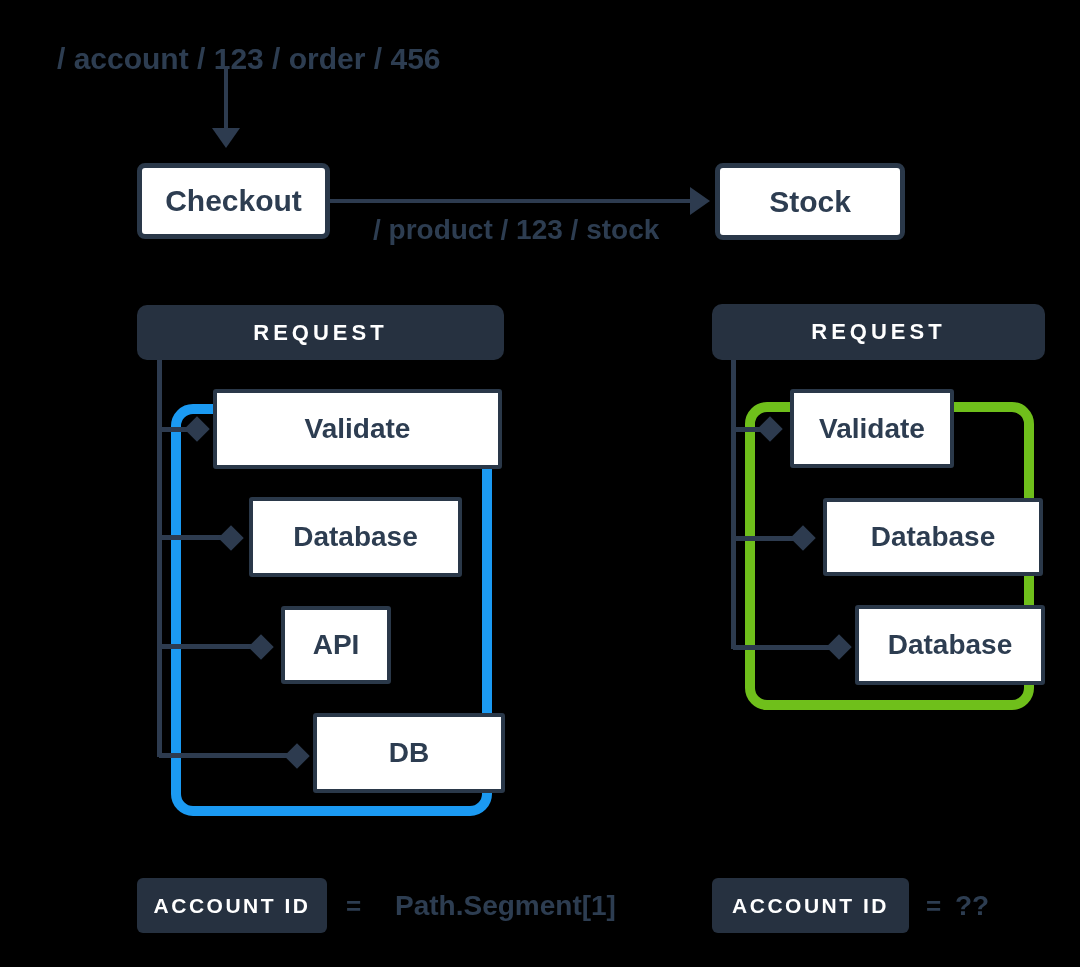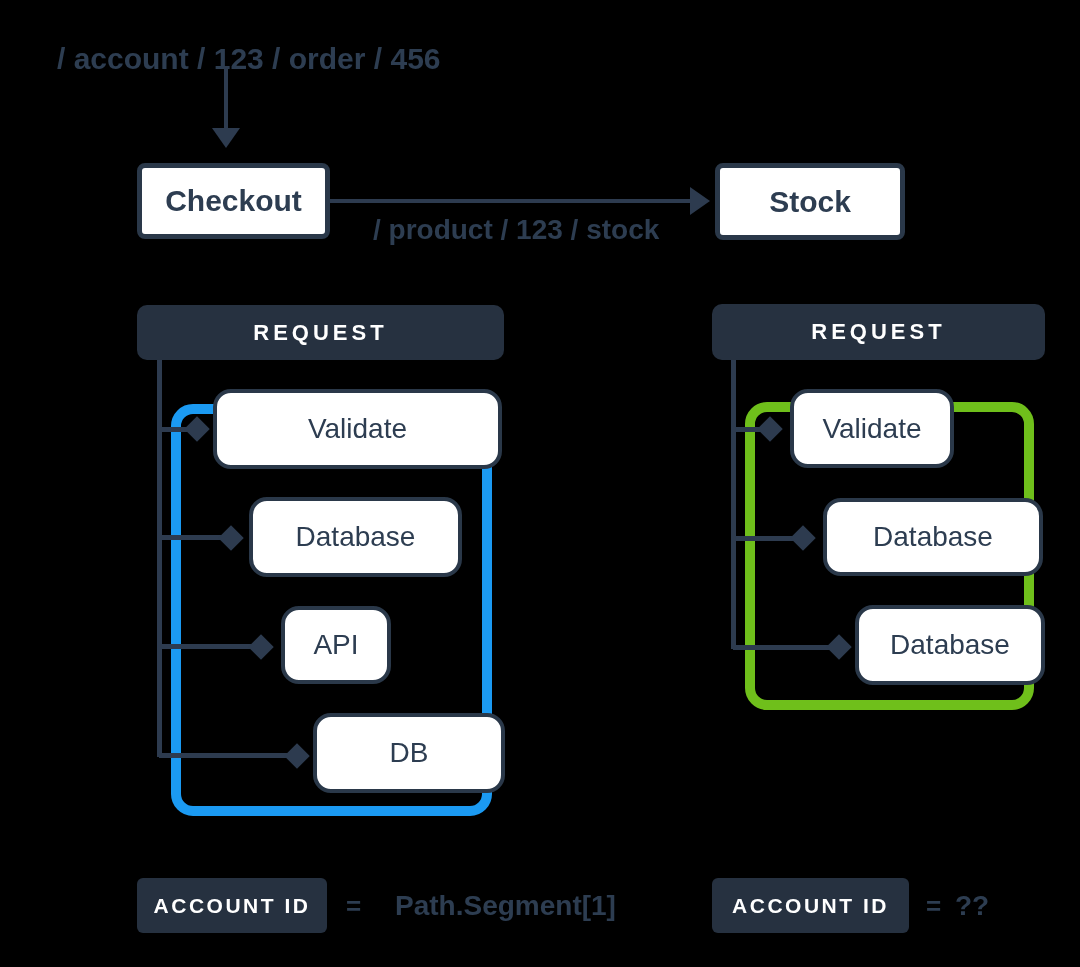--- a/index.html
+++ b/index.html
@@ -102,24 +102,24 @@
   #lt-diamond-3 { left: 252px; top: 638px; }
   #lt-diamond-4 { left: 288px; top: 747px; }
   #rt-diamond-1 { left: 761px; top: 420px; }
   #rt-diamond-2 { left: 794px; top: 529px; }
   #rt-diamond-3 { left: 830px; top: 638px; }
 
   .span-box {
     position: absolute;
     background: var(--white);
     border: 4px solid var(--box-border);
-    border-radius: 18px;
-    display: flex; align-items: center; justify-content: center;
-    color: var(--text-navy);
-    font-weight: normal; font-size: 28px;
+    border-radius: 3px;
+    display: flex; align-items: center; justify-content: center;
+    color: var(--text-navy);
+    font-weight: bold; font-size: 28px;
     z-index: 3;
   }
   #lt-span-1 { left: 213px; top: 389px; width: 289px; height: 80px; }
   #lt-span-2 { left: 249px; top: 497px; width: 213px; height: 80px; }
   #lt-span-3 { left: 281px; top: 606px; width: 110px; height: 78px; }
   #lt-span-4 { left: 313px; top: 713px; width: 192px; height: 80px; }
   #rt-span-1 { left: 790px; top: 389px; width: 164px; height: 79px; }
   #rt-span-2 { left: 823px; top: 498px; width: 220px; height: 78px; }
   #rt-span-3 { left: 855px; top: 605px; width: 190px; height: 80px; }
 

